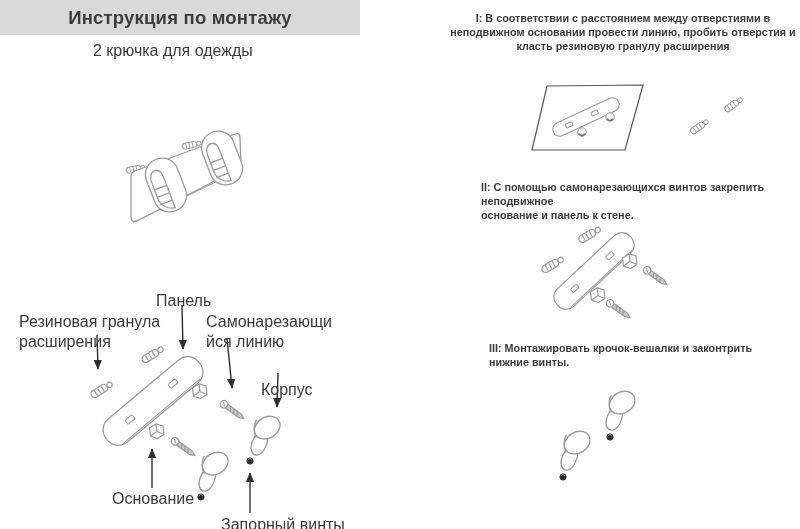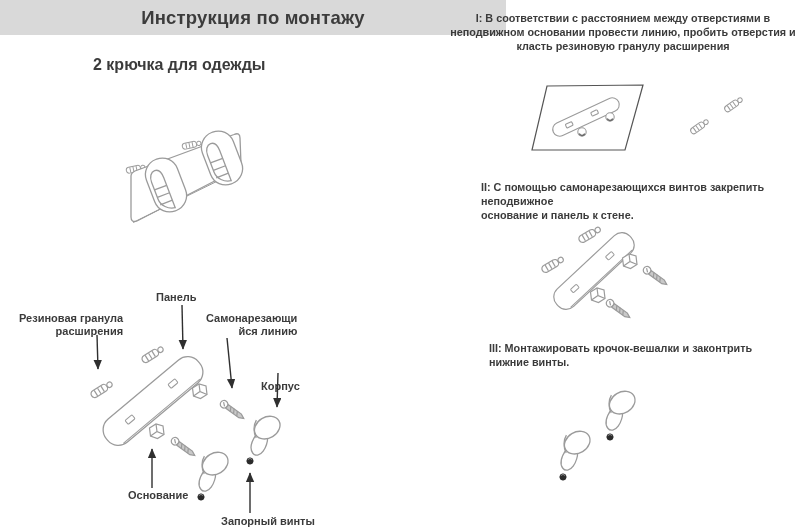--- a/index.html
+++ b/index.html
@@ -1,23 +1,23 @@
 <!DOCTYPE html>
 <html><head>
 <meta charset="utf-8">
 <style>
   * { margin:0; padding:0; box-sizing:border-box; }
   html,body { width:800px; height:529px; background:#ffffff; overflow:hidden; }
   body { font-family:"Liberation Sans", sans-serif; color:#3b3b3b; position:relative; }
   .abs { position:absolute; }
-  .header-band { left:0; top:0; width:506px; height:35px; background:#d9d9d9;
+  .header-band { left:0; top:0; width:360px; height:35px; background:#d9d9d9;
                  display:flex; align-items:center; justify-content:center; }
   .title { font-size:18.5px; font-weight:700; letter-spacing:.2px; color:#3c3c3c; }
-  .subtitle { left:93px; top:56px; font-size:16px; font-weight:700; }
-  .part-label { font-size:11px; font-weight:700; line-height:1.22; white-space:pre-line;text-align:right; }
+  .subtitle { left:93px; top:42px; font-size:16px; font-weight:400; }
+  .part-label { font-size:16px; font-weight:400; line-height:1.22; white-space:pre-line; }
   .step-text { font-size:10.8px; font-weight:700; line-height:1.28; white-space:pre-line; }
   .center { text-align:center; }
   svg.drawing { position:absolute; overflow:visible; }
   .ln { stroke:#9b9b9b; fill:#ffffff; }
 </style>
 </head>
 <body>
 
 <svg width="0" height="0" style="position:absolute" aria-hidden="true">
   <defs>
@@ -106,21 +106,21 @@
     <line x1="250" y1="228" x2="250" y2="188" marker-end="url(#arrowhead)"></line>
   </g>
 </svg>
 
 <div class="abs part-label" style="left:156px;top:291px">Панель</div>
 <div class="abs part-label" style="left:19px;top:312px">Резиновая гранула
 расширения</div>
 <div class="abs part-label" style="left:206px;top:312px">Самонарезающи
 йся линию</div>
 <div class="abs part-label" style="left:261px;top:380px">Корпус</div>
-<div class="abs part-label" style="left:128px;top:489px">Основание</div>
+<div class="abs part-label" style="left:112px;top:489px">Основание</div>
 <div class="abs part-label" style="left:221px;top:515px">Запорный винты</div>
 
 <div class="abs step-text center" style="left:443px;top:12px;width:360px">I: В соответствии с расстоянием между отверстиями в
 неподвижном основании провести линию, пробить отверстия и
 класть резиновую гранулу расширения</div>
 <svg class="drawing" style="left:525px;top:80px" width="230" height="85" viewBox="0 0 230 85">
   <path d="M22,6 L118,5 L100,70 L7,70 Z" fill="none" stroke="#555555" stroke-width="1.2"></path>
   <g transform="translate(61,37) rotate(-25)" fill="none" stroke="#9b9b9b" stroke-width="1.1">
     <rect x="-36" y="-7" width="72" height="14" rx="7"></rect>
     <rect x="-22" y="-2" width="7" height="4" rx="1"></rect>

